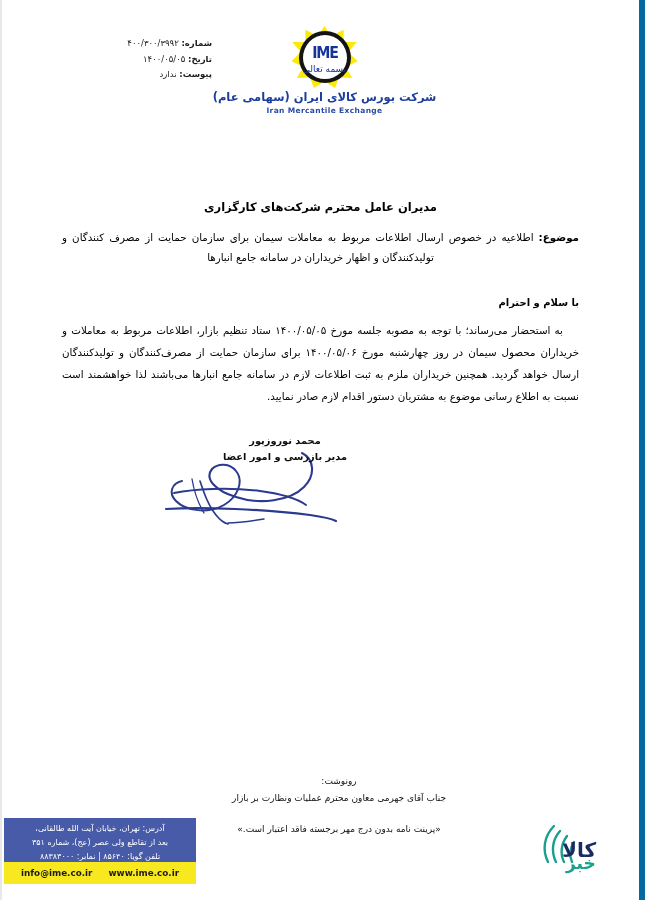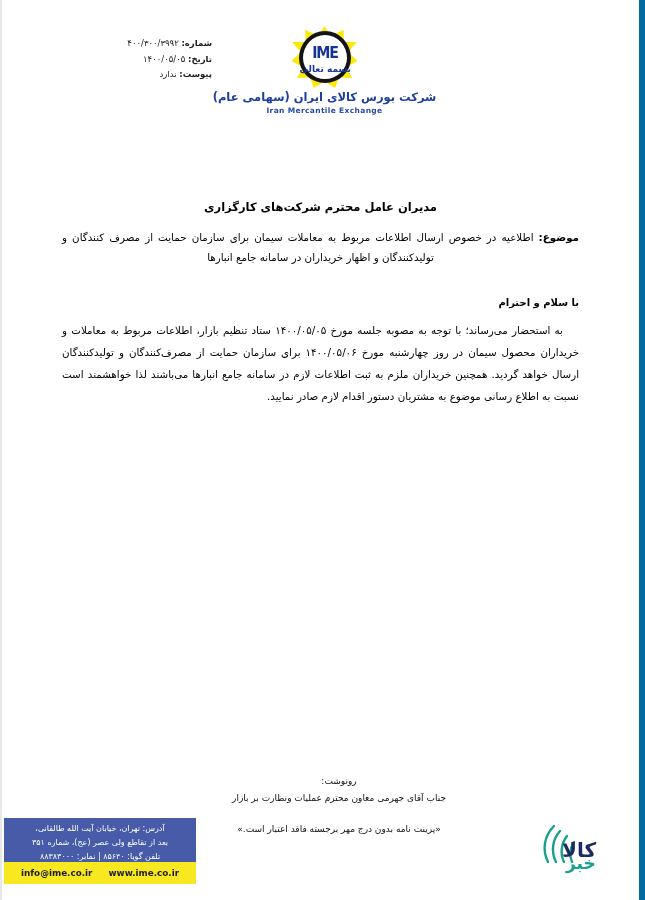--- a/index.html
+++ b/index.html
@@ -81,25 +81,25 @@
     font-family: "DejaVu Sans", sans-serif;
     font-size: 15px;
     font-weight: 700;
     letter-spacing: -1.2px;
     color: #16339a;
     font-stretch: condensed;
     transform: scaleX(1.05);
   }
   .logo-basmala {
     position: absolute;
-    top: 38px; left: 8px; width: 66px;
-    text-align: left;
+    top: 38px; left: 0; width: 66px;
+    text-align: center;
     direction: rtl;
     font-size: 9px;
-    font-weight: 700;
+    font-weight: 400;
     color: #17349c;
   }
 
   .logo-name-fa {
     direction: rtl;
     font-size: 11.5px;
     font-weight: 700;
     color: #1b3d9c;
     letter-spacing: 0.1px;
     margin-top: 1px;
@@ -300,20 +300,39 @@
 
     <div class="subject">
       <span class="subject-label">موضوع:</span>
       <span>اطلاعیه در خصوص ارسال اطلاعات مربوط به معاملات سیمان برای سازمان حمایت از مصرف کنندگان و تولیدکنندگان و اظهار خریداران در سامانه جامع انبارها</span>
     </div>
 
     <div class="greeting">با سلام و احترام</div>
 
     <div class="paragraph">به استحضار می‌رساند؛ با توجه به مصوبه جلسه مورخ ۱۴۰۰/۰۵/۰۵ ستاد تنظیم بازار، اطلاعات مربوط به معاملات و خریداران محصول سیمان در روز چهارشنبه مورخ ۱۴۰۰/۰۵/۰۶ برای سازمان حمایت از مصرف‌کنندگان و تولیدکنندگان ارسال خواهد گردید. همچنین خریداران ملزم به ثبت اطلاعات لازم در سامانه جامع انبارها می‌باشند لذا خواهشمند است نسبت به اطلاع رسانی موضوع به مشتریان دستور اقدام لازم صادر نمایید.</div>
 
+    <div class="signature-area">
+      <div class="sig-name-block">
+        <div>محمد نوروزپور</div>
+        <div>مدیر بازرسی و امور اعضا</div>
+      </div>
+
+      <svg class="sig-scrawl" viewBox="0 0 220 105">
+        <g fill="none" stroke="#2a3a8f" stroke-linecap="round" stroke-linejoin="round">
+          <path d="M138 18 C150 24,152 40,140 52 C126 66,96 70,72 62 C52 56,40 44,48 34" stroke-width="2.1"></path>
+          <path d="M48 34 C54 28,66 28,72 36 C80 46,74 62,60 70 C44 79,22 76,12 66
+                   C4 58,8 48,18 46" stroke-width="2"></path>
+          <path d="M10 58 C30 54,64 52,96 56 C118 59,134 64,142 70" stroke-width="1.9"></path>
+          <path d="M2 74 C40 72,100 74,146 80 C160 82,168 84,172 86" stroke-width="2.2"></path>
+          <path d="M36 46 C40 58,44 70,52 80 C56 85,60 88,64 89" stroke-width="1.7"></path>
+          <path d="M28 44 C30 56,34 68,40 78" stroke-width="1.3"></path>
+          <path d="M64 88 C74 88,88 86,100 84" stroke-width="1.5"></path>
+        </g>
+      </svg>
+    </div>
   </div>
 
   <div class="cc-block">
     <div class="cc-title">رونوشت:</div>
     <div class="cc-line">جناب آقای جهرمی معاون محترم عملیات ونظارت بر بازار</div>
     <div class="notice">«پرینت نامه بدون درج مهر برجسته فاقد اعتبار است.»</div>
   </div>
 
   <div class="footer-address">
     <div>آدرس: تهران، خیابان آیت الله طالقانی،</div>

